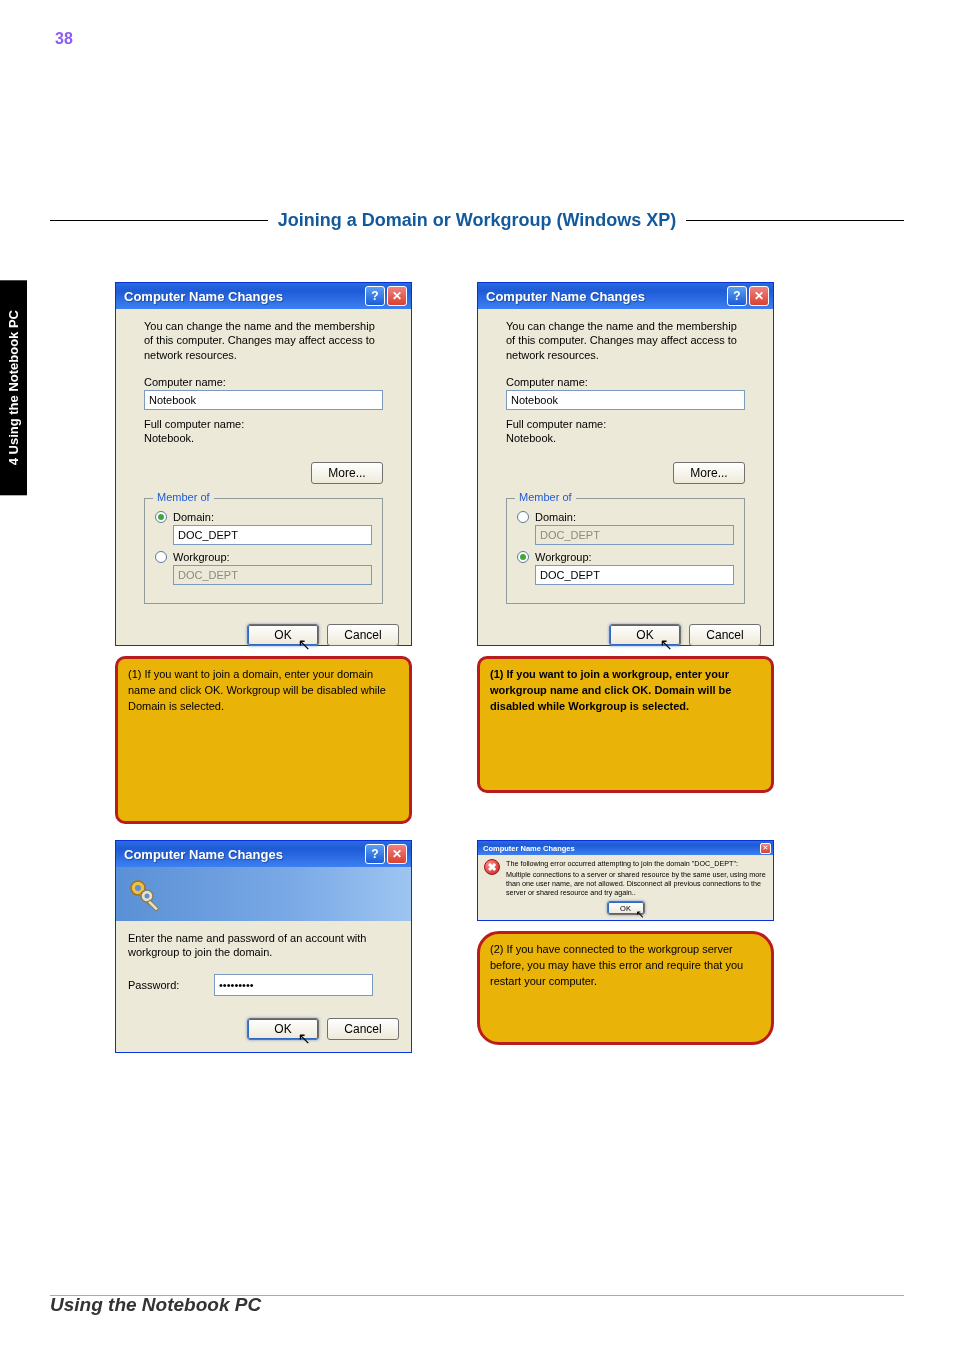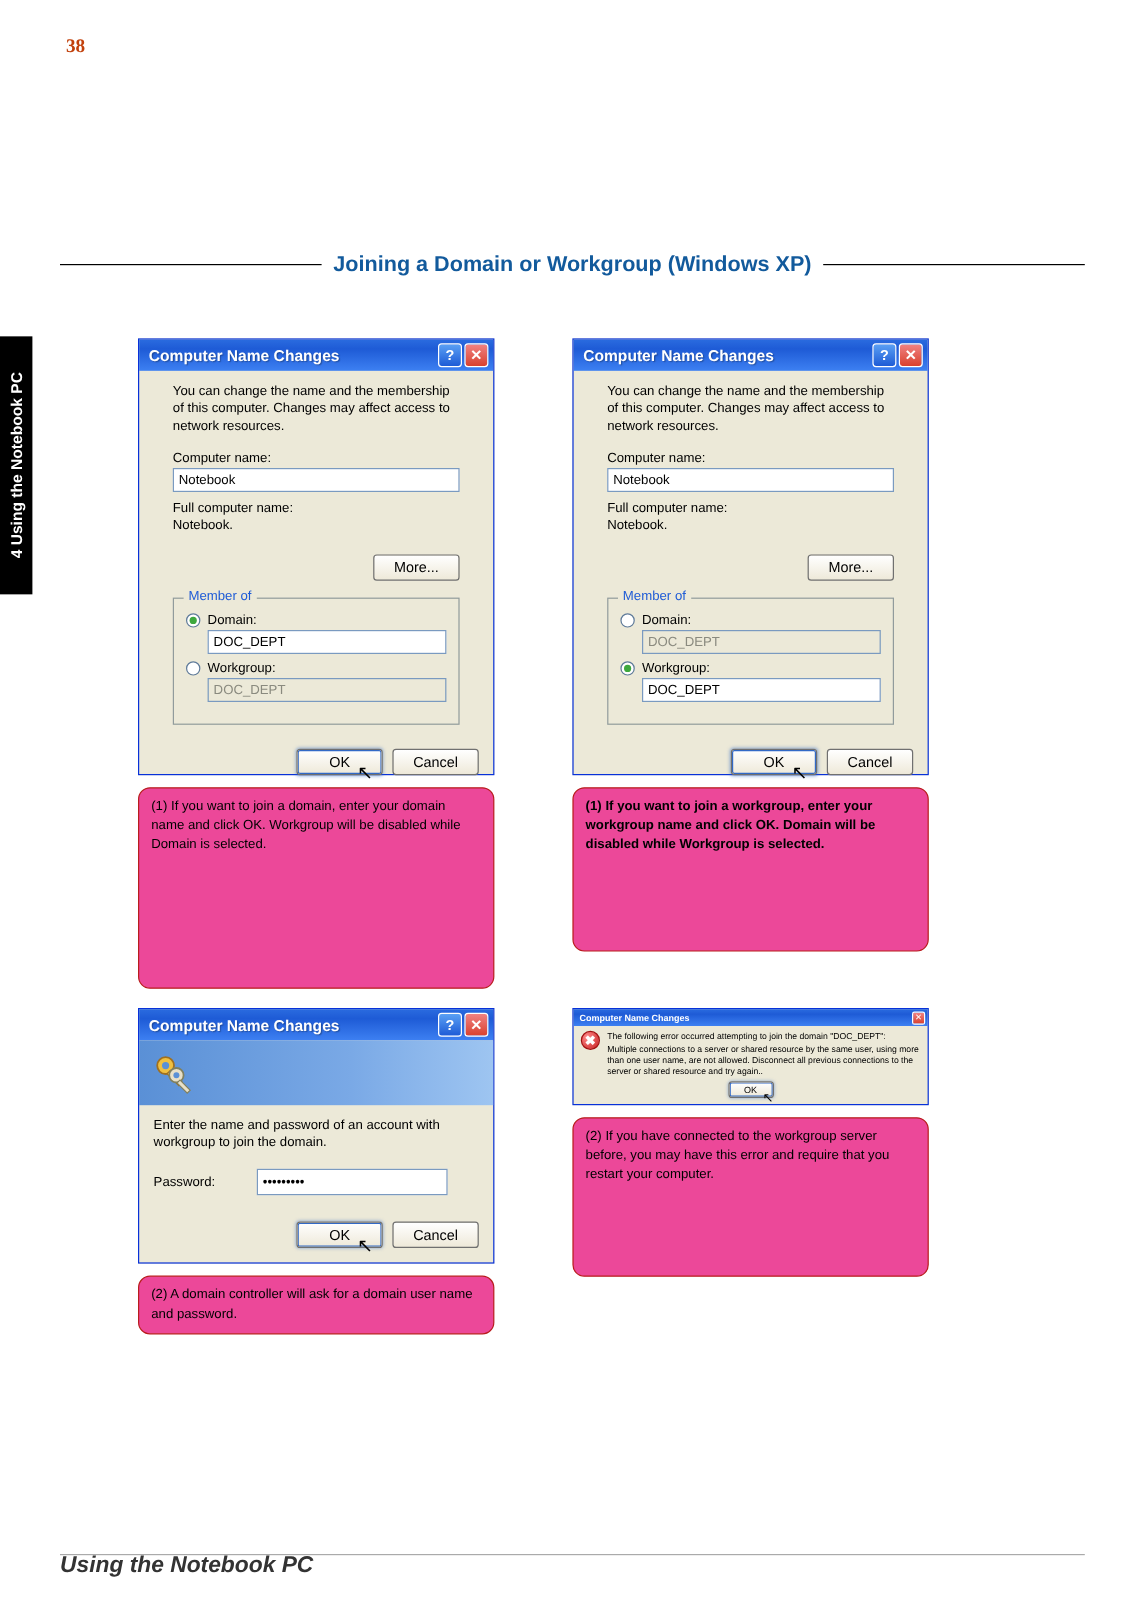--- a/index.html
+++ b/index.html
@@ -13,22 +13,21 @@
     width: 954px;
     height: 1351px;
     position: relative;
   }
   .page-num {
     position: absolute;
     top: 30px;
     left: 55px;
     font-size: 16px;
     font-weight: bold;
-    color: #c2410c;
-    font-family: Liberation Serif, serif;
+    color: #8b5cf6;
   }
   .side-tab {
     position: absolute;
     left: 0;
     top: 280px;
     background: #000;
     color: #fff;
     writing-mode: vertical-rl;
     transform: rotate(180deg);
     padding: 30px 6px;
@@ -138,26 +137,26 @@
   .radio-row { display: flex; align-items: center; gap: 6px; margin-top: 4px; margin-bottom: 2px; }
   .radio {
     width: 12px; height: 12px; border: 1px solid #5e7a99; border-radius: 50%;
     background: #fff; display: inline-flex; align-items: center; justify-content: center;
   }
   .radio.selected::after { content: ""; width: 6px; height: 6px; background: #3ea83e; border-radius: 50%; }
   .radio-input-wrap { padding-left: 18px; margin-bottom: 6px; }
   .dlg-footer { display: flex; justify-content: flex-end; gap: 8px; padding: 10px 12px 12px; }
   .cursor-abs { position: absolute; font-size: 16px; pointer-events: none; }
   .caption-box {
-    border: 1px solid #b91c1c;
+    border: 3px solid #b91c1c;
     border-radius: 10px;
     padding: 8px 10px;
     font-size: 11px;
     line-height: 1.45;
-    background: #ec4899;
+    background: #eab308;
   }
 
   .cred-header {
     height: 54px;
     background: linear-gradient(to right, #5a90d6, #7aa9e6 60%, #9ec5f1);
     display: flex;
     align-items: center;
     padding-left: 8px;
   }
   .keys-icon { width: 40px; height: 40px; position: relative; }
@@ -387,41 +386,40 @@
             <input class="xp-input" style="height: 22px; flex: 1 1 0%;" type="password" value="•••••••••">
             <span style="width:26px;"></span>
           </div>
         </div>
         <div class="dlg-footer" style="position:relative;">
           <button class="xp-button default">OK</button>
           <span class="cursor-abs" style="right:100px; bottom:4px;">↖</span>
           <button class="xp-button">Cancel</button>
         </div>
       </div>
-      <div class="caption-box">(2) A domain controller will ask for a domain user name and password.</div>
     </div>
 
     <div class="cell">
       <div class="err-dialog">
         <div class="err-title">
           <span class="t">Computer Name Changes</span>
           <span class="cbtn">✕</span>
         </div>
         <div class="err-body">
           <span class="err-icon">✖</span>
           <div class="err-text">
             <div class="bold">The following error occurred attempting to join the domain "DOC_DEPT":</div>
             <div>Multiple connections to a server or shared resource by the same user, using more than one user name, are not allowed. Disconnect all previous connections to the server or shared resource and try again..</div>
           </div>
         </div>
         <div class="err-foot">
           <button class="xp-button default">OK</button>
           <span class="cursor-abs" style="left:calc(50% + 10px); bottom:-1px; font-size:11px;">↖</span>
         </div>
       </div>
-      <div class="caption-box" style="height:133px;">(2) If you have connected to the workgroup server before, you may have this error and require that you restart your computer.</div>
+      <div class="caption-box" style="height:114px;border-radius:22px;">(2) If you have connected to the workgroup server before, you may have this error and require that you restart your computer.</div>
     </div>
   </div>
 
 </div>
 
 <div class="footer-line"></div>
 <div class="footer-title">Using the Notebook PC</div>
 
 </body></html>

